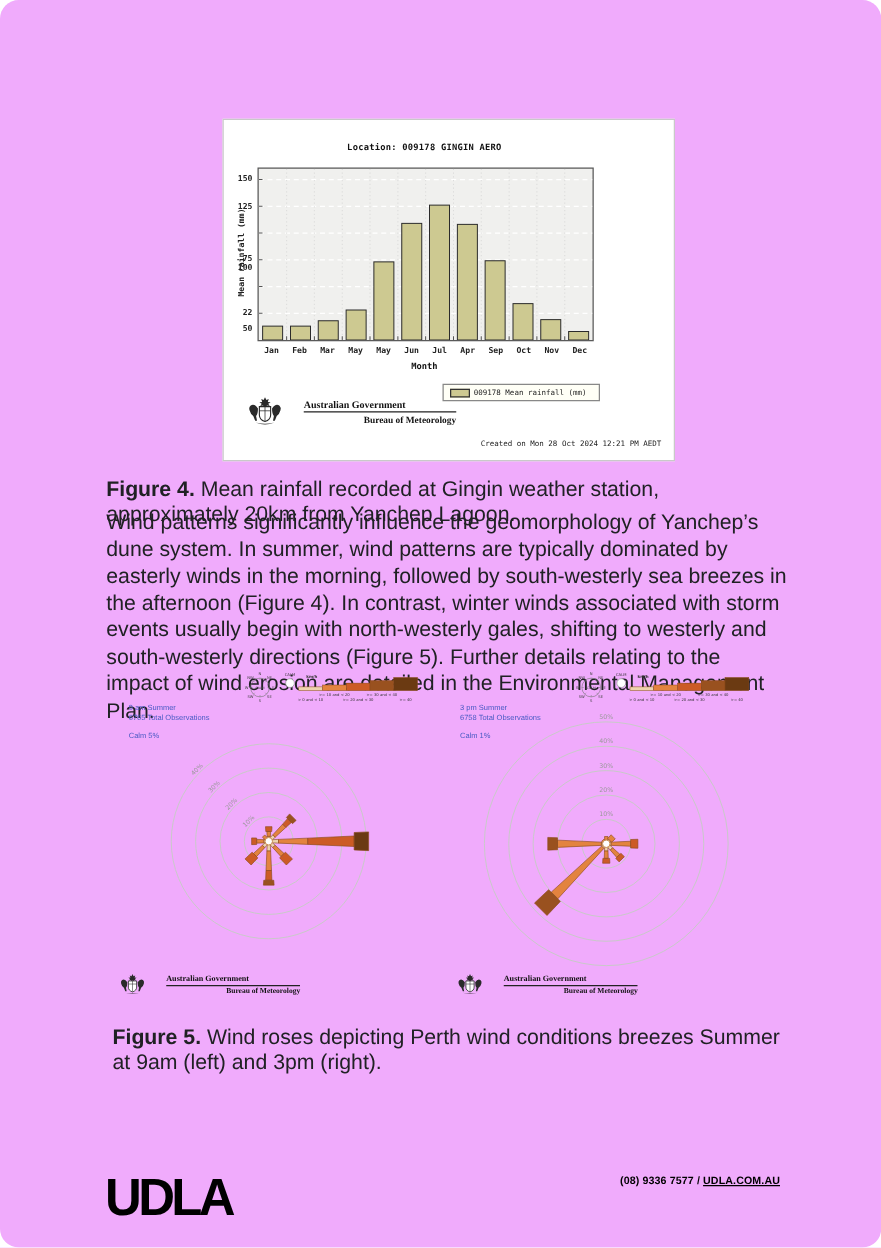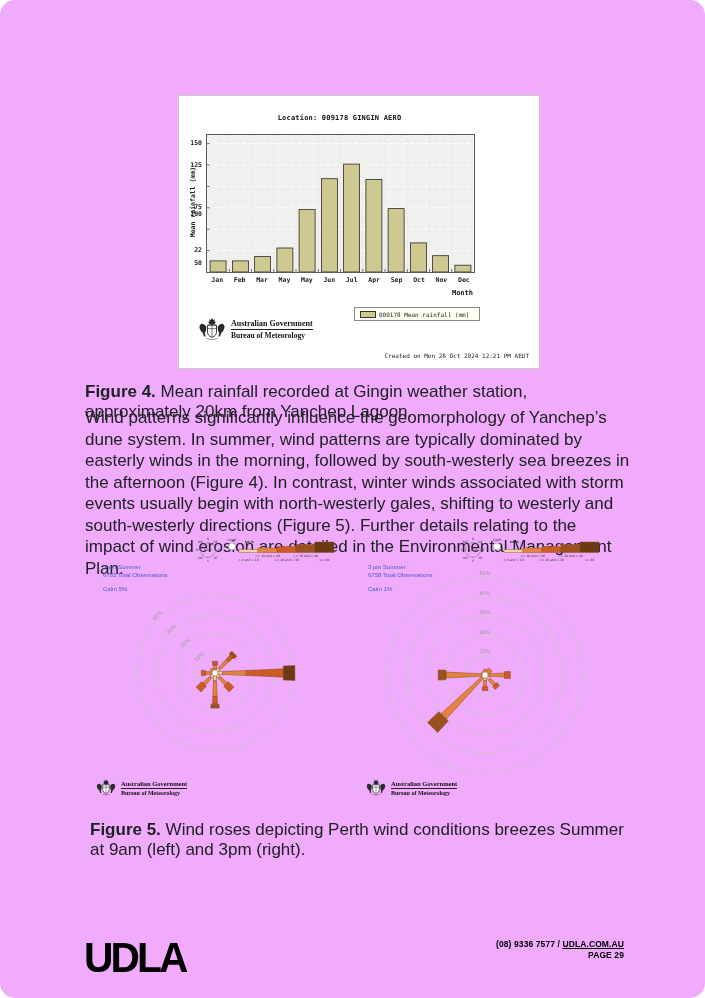--- a/index.html
+++ b/index.html
@@ -13,32 +13,32 @@
                font:bold 7px "DejaVu Sans Mono",monospace;color:#111;letter-spacing:.2px;}
   .ylab{position:absolute;left:14px;top:106px;width:0;height:0;}
   .ylab span{position:absolute;transform:translate(-50%,-50%) rotate(-90deg);
              white-space:nowrap;font:bold 6.5px "DejaVu Sans Mono",monospace;color:#222;}
   .bar-plot{position:absolute;left:27px;top:38px;width:267px;height:137px;
             background:#f0f0ee;border:1px solid #5a5a5a;}
   .ytick{position:absolute;left:0;width:23px;text-align:right;
          font:bold 6.5px "DejaVu Sans Mono",monospace;color:#222;}
   .bar-xlabels{position:absolute;left:27px;top:180px;width:269px;display:flex;}
   .bar-xlabels span{flex:1;text-align:center;font:bold 6.5px "DejaVu Sans Mono",monospace;color:#222;}
-  .xaxis-title{position:absolute;left:27px;top:193px;width:267px;text-align:right;
+  .xaxis-title{position:absolute;left:27px;top:193px;width:267px;text-align:center;
                font:bold 7px "DejaVu Sans Mono",monospace;color:#111;}
   .chart-legend{position:absolute;left:175px;top:211px;width:124px;height:12px;
                 border:1px solid #888;background:#fffff6;display:flex;align-items:center;}
   .chart-legend .swatch{width:14px;height:5px;background:#cdc991;border:1px solid #333;
                         margin:0 3px 0 5px;flex:none;}
   .chart-legend .legend-text{font:6px "DejaVu Sans Mono",monospace;color:#222;white-space:nowrap;}
-  .bom-logo{position:absolute;display:flex;align-items:center;gap:4px;}
+  .bom-logo{position:absolute;display:flex;align-items:center;gap:16px;}
   .bom-logo-main{left:18px;top:220px;}
   .bom-text .gov{font:bold 8px "Liberation Serif",serif;color:#111;white-space:nowrap;}
   .bom-text .rule{height:1px;background:#222;margin:1px 0;}
-  .bom-text .bureau{font:bold 7.5px "Liberation Serif",serif;color:#111;white-space:nowrap;}
+  .bom-text .bureau{font:bold 7.5px "Liberation Serif",serif;color:#111;white-space:nowrap;margin-left:48px;}
   .bom-mini .gov{font-size:6.5px;}
   .bom-mini .bureau{font-size:6px;}
   .created-text{position:absolute;right:10px;top:256px;
                 font:6px "DejaVu Sans Mono",monospace;color:#222;}
 
   
   .caption{position:absolute;font-size:17px;color:#202124;}
   .caption b{font-weight:bold;}
   .fig4{left:85px;top:382px;width:545px;}
   .fig5{left:90px;top:820px;width:545px;}
@@ -352,16 +352,15 @@
   <div class="caption fig5">
     <b>Figure 5.</b><span> Wind roses depicting Perth wind conditions breezes Summer at 9am (left) and 3pm (right).</span>
   </div>
 
   <div class="udla-logo">UDLA</div>
   <div class="footer-right">
     <div>
       <span>(08) 9336 7577  /</span>
       <span class="site">UDLA.COM.AU</span>
     </div>
-    <div>PAGE 29</div>
   </div>
 
 </div>
 
 </body></html>

